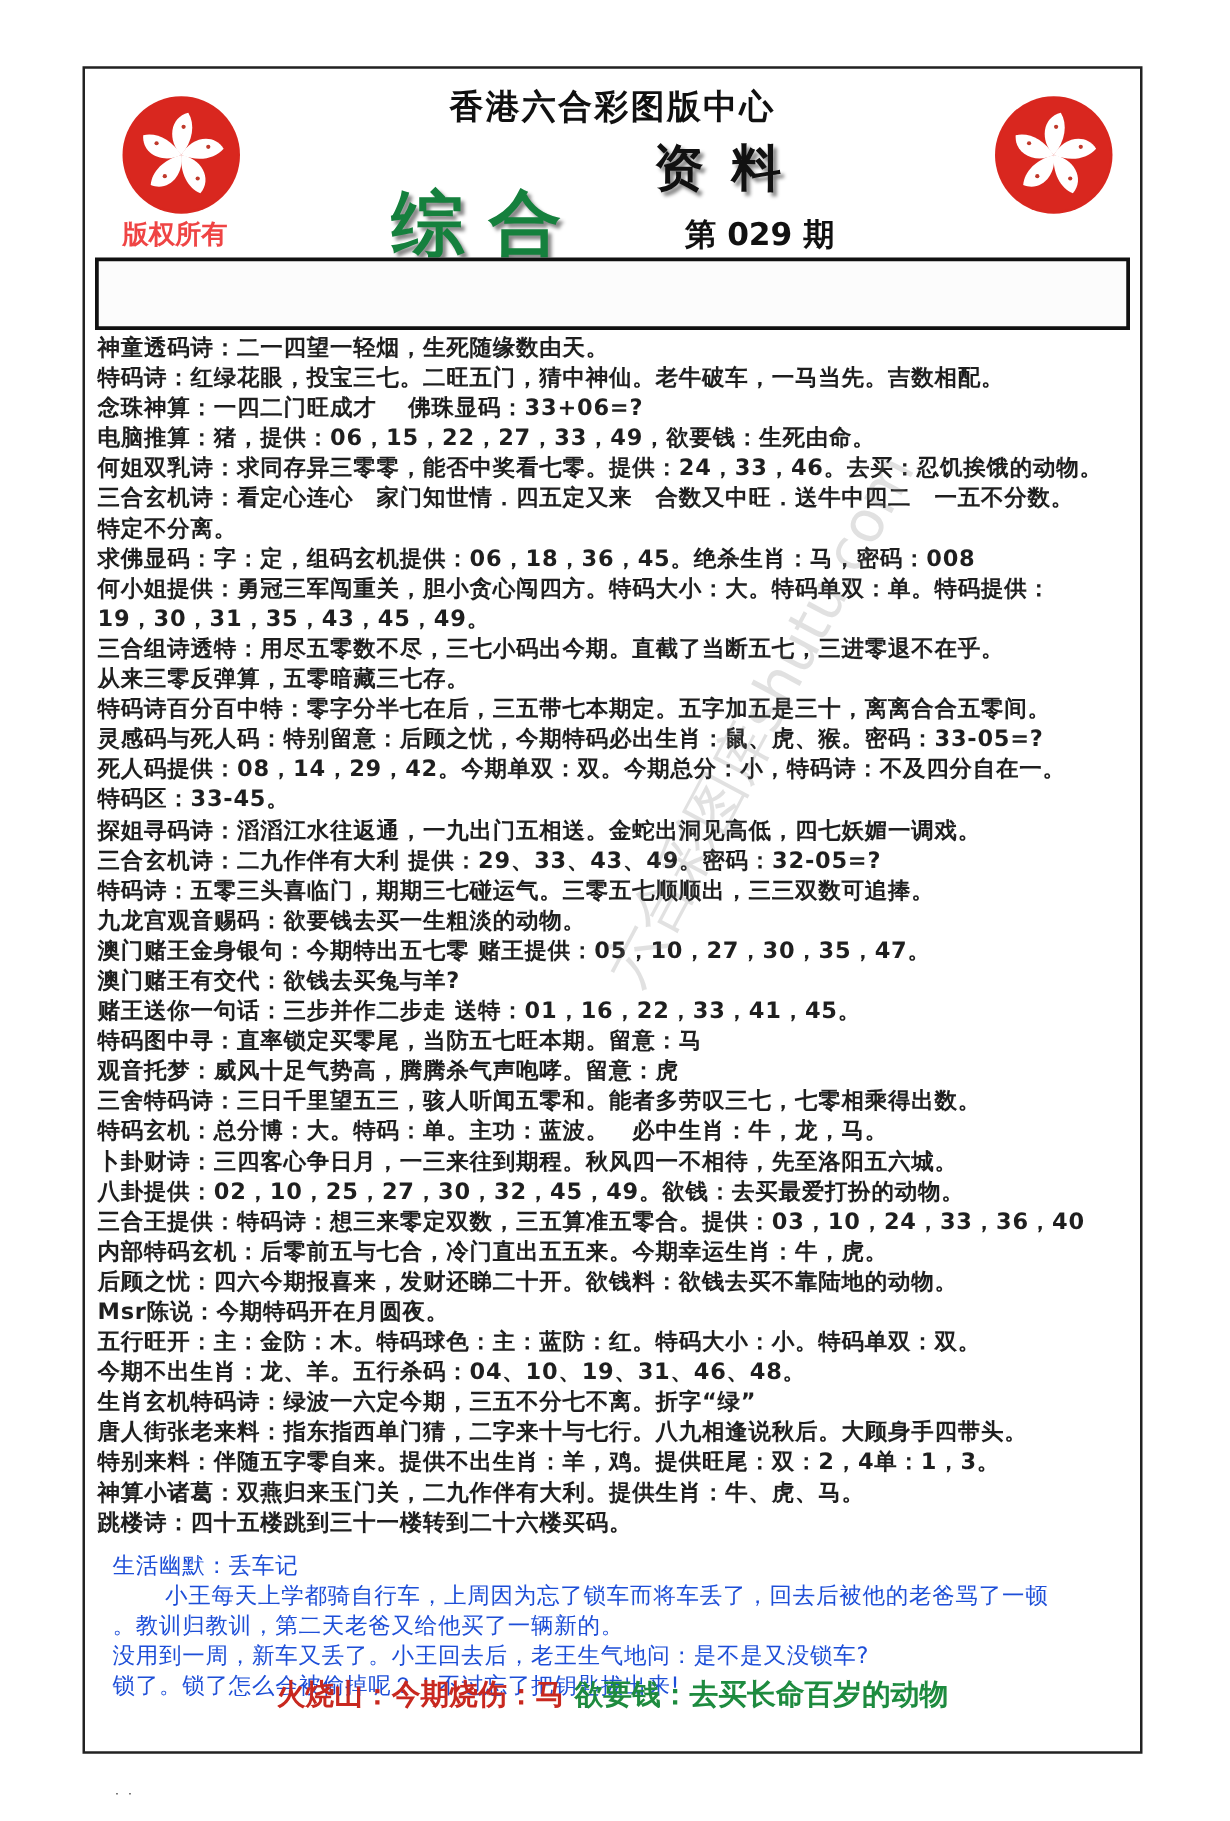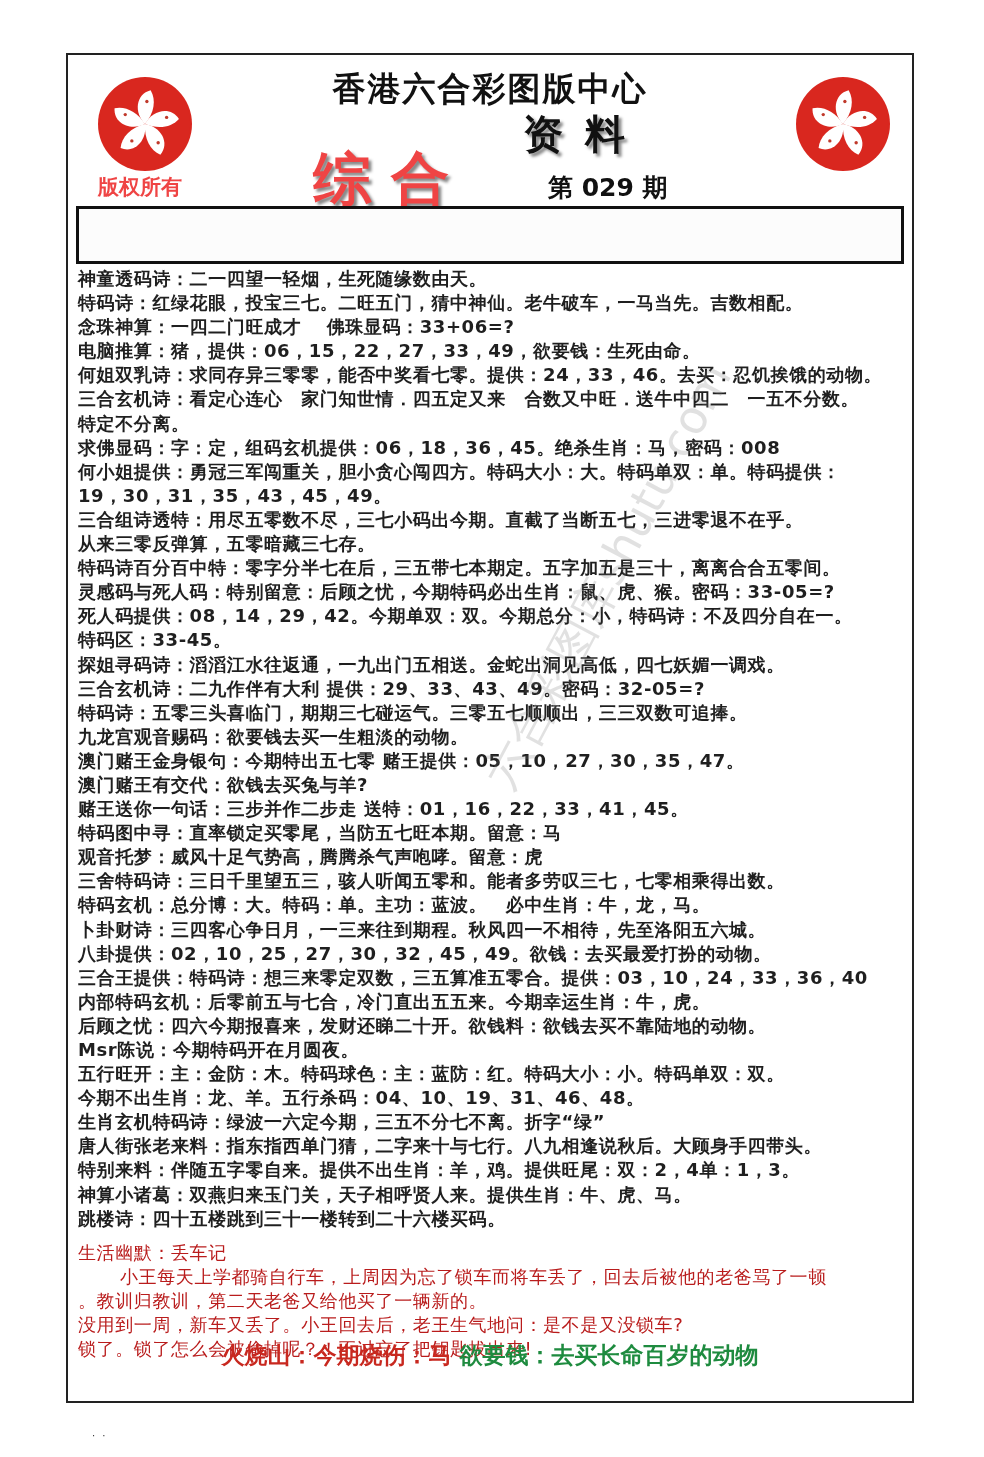--- a/index.html
+++ b/index.html
@@ -6,39 +6,39 @@
   body { width: 984px; height: 1457px; position: relative; overflow: hidden;
          font-family: "DejaVu Sans", sans-serif; color: #1a1a1a; }
   .frame { position: absolute; left: 66px; top: 53px; width: 848px; height: 1350px;
            border: 2px solid #222; box-sizing: border-box; background: #fff; }
   .logo { position: absolute; width: 94px; height: 94px; border-radius: 50%;
           background: #d9271f; }
   .logo svg { width: 94px; height: 94px; display: block; }
   .logo-left { left: 30px; top: 22px; }
   .logo-right { left: 728px; top: 22px; }
   .top-title { position: absolute; left: 0; right: 0; top: 12px; text-align: center;
-               font-family: "DejaVu Sans", sans-serif; font-weight: bold; font-size: 33px;
+               font-family: "DejaVu Sans", sans-serif; font-weight: bold; font-size: 27px;
                letter-spacing: 2px; color: #111; }
   .corner { position: absolute; top: 118px; font-size: 21px; font-weight: bold; color: #ef4444; }
   .corner-left { left: 30px; }
   .corner-right { left: 712px; margin-top: 36px; }
   .big1 { position: absolute; left: 245px; top: 86px; font-size: 58px; font-weight: bold;
-          color: #ef4444; letter-spacing: 20px; text-shadow: 3px 3px 3px #888;
+          color: #15803d; letter-spacing: 20px; text-shadow: 3px 3px 3px #888;
           font-family: Liberation Mono, monospace; }
   .big2 { position: absolute; left: 455px; top: 52px; font-size: 40px; font-weight: bold;
           color: #111; letter-spacing: 22px; text-shadow: 3px 3px 3px #888;
           font-family: "DejaVu Serif", serif; }
   .issue { position: absolute; left: 480px; top: 116px; font-size: 25px; font-weight: bold; color: #111; }
   .banner-box { position: absolute; left: 8px; top: 151px; width: 828px; height: 58px;
                 border: 3px solid #111; box-sizing: border-box; background: #fcfcfc; }
   .content { position: absolute; left: 10px; top: 212px; width: 828px; }
   .line { font-size: 18px; line-height: 24.1px; height: 24.1px; white-space: nowrap;
           color: #1f1f1f; font-weight: bold; letter-spacing: 0.6px; }
   .gap { height: 10px; }
-  .story .line { font-weight: normal; color: #b91c1c; }
+  .story .line { font-weight: normal; color: #1d4ed8; margin-left: 12px; }
   .indent { padding-left: 42px; }
   .footer { position: absolute; left: 0; right: 0; top: 1285px; text-align: center;
             font-size: 23px; font-weight: bold; white-space: nowrap; font-family: "DejaVu Serif", serif; }
   .footer .red { color: #c8281f; }
   .footer .green { color: #1e8b3f; }
   .watermark { position: absolute; left: 470px; top: 770px; font-size: 46px; color: rgba(120,120,120,0.22);
                transform: rotate(-62deg); transform-origin: left top; white-space: nowrap;
                font-family: "DejaVu Sans", sans-serif; pointer-events: none; }
   .dots { position: absolute; left: 92px; top: 1430px; font-size: 10px; color: #333; letter-spacing: 2px; }
 </style>
@@ -127,21 +127,21 @@
       <div class="line"><span>八卦提供：</span><span>02，10，25，27，30，32，45，49。欲钱：去买最爱打扮的动物。</span></div>
       <div class="line"><span>三合王提供：</span><span>特码诗：想三来零定双数，三五算准五零合。提供：03，10，24，33，36，40</span></div>
       <div class="line"><span>内部特码玄机：</span><span>后零前五与七合，冷门直出五五来。今期幸运生肖：牛，虎。</span></div>
       <div class="line"><span>后顾之忧：</span><span>四六今期报喜来，发财还睇二十开。欲钱料：欲钱去买不靠陆地的动物。</span></div>
       <div class="line"><span>Msr陈说：</span><span>今期特码开在月圆夜。</span></div>
       <div class="line"><span>五行旺开：</span><span>主：金防：木。特码球色：主：蓝防：红。特码大小：小。特码单双：双。</span></div>
       <div class="line"><span>今期不出生肖：</span><span>龙、羊。五行杀码：04、10、19、31、46、48。</span></div>
       <div class="line"><span>生肖玄机特码诗：</span><span>绿波一六定今期，三五不分七不离。折字“绿”</span></div>
       <div class="line"><span>唐人街张老来料：</span><span>指东指西单门猜，二字来十与七行。八九相逢说秋后。大顾身手四带头。</span></div>
       <div class="line"><span>特别来料：</span><span>伴随五字零自来。提供不出生肖：羊，鸡。提供旺尾：双：2，4单：1，3。</span></div>
-      <div class="line"><span>神算小诸葛：</span><span>双燕归来玉门关，天子相呼贤人来。提供生肖：牛、虎、马。</span></div>
+      <div class="line"><span>神算小诸葛：</span><span>双燕归来玉门关，二九作伴有大利。提供生肖：牛、虎、马。</span></div>
       <div class="line"><span>跳楼诗：</span><span>四十五楼跳到三十一楼转到二十六楼买码。</span></div>
       <div class="gap"></div>
       <div class="story">
         <div class="line">生活幽默：丢车记</div>
         <div class="line indent">小王每天上学都骑自行车，上周因为忘了锁车而将车丢了，回去后被他的老爸骂了一顿</div>
         <div class="line">。教训归教训，第二天老爸又给他买了一辆新的。</div>
         <div class="line">没用到一周，新车又丢了。小王回去后，老王生气地问：是不是又没锁车?</div>
         <div class="line">锁了。锁了怎么会被偷掉呢？！不过忘了把钥匙拔出来!</div>
       </div>
     </div>

